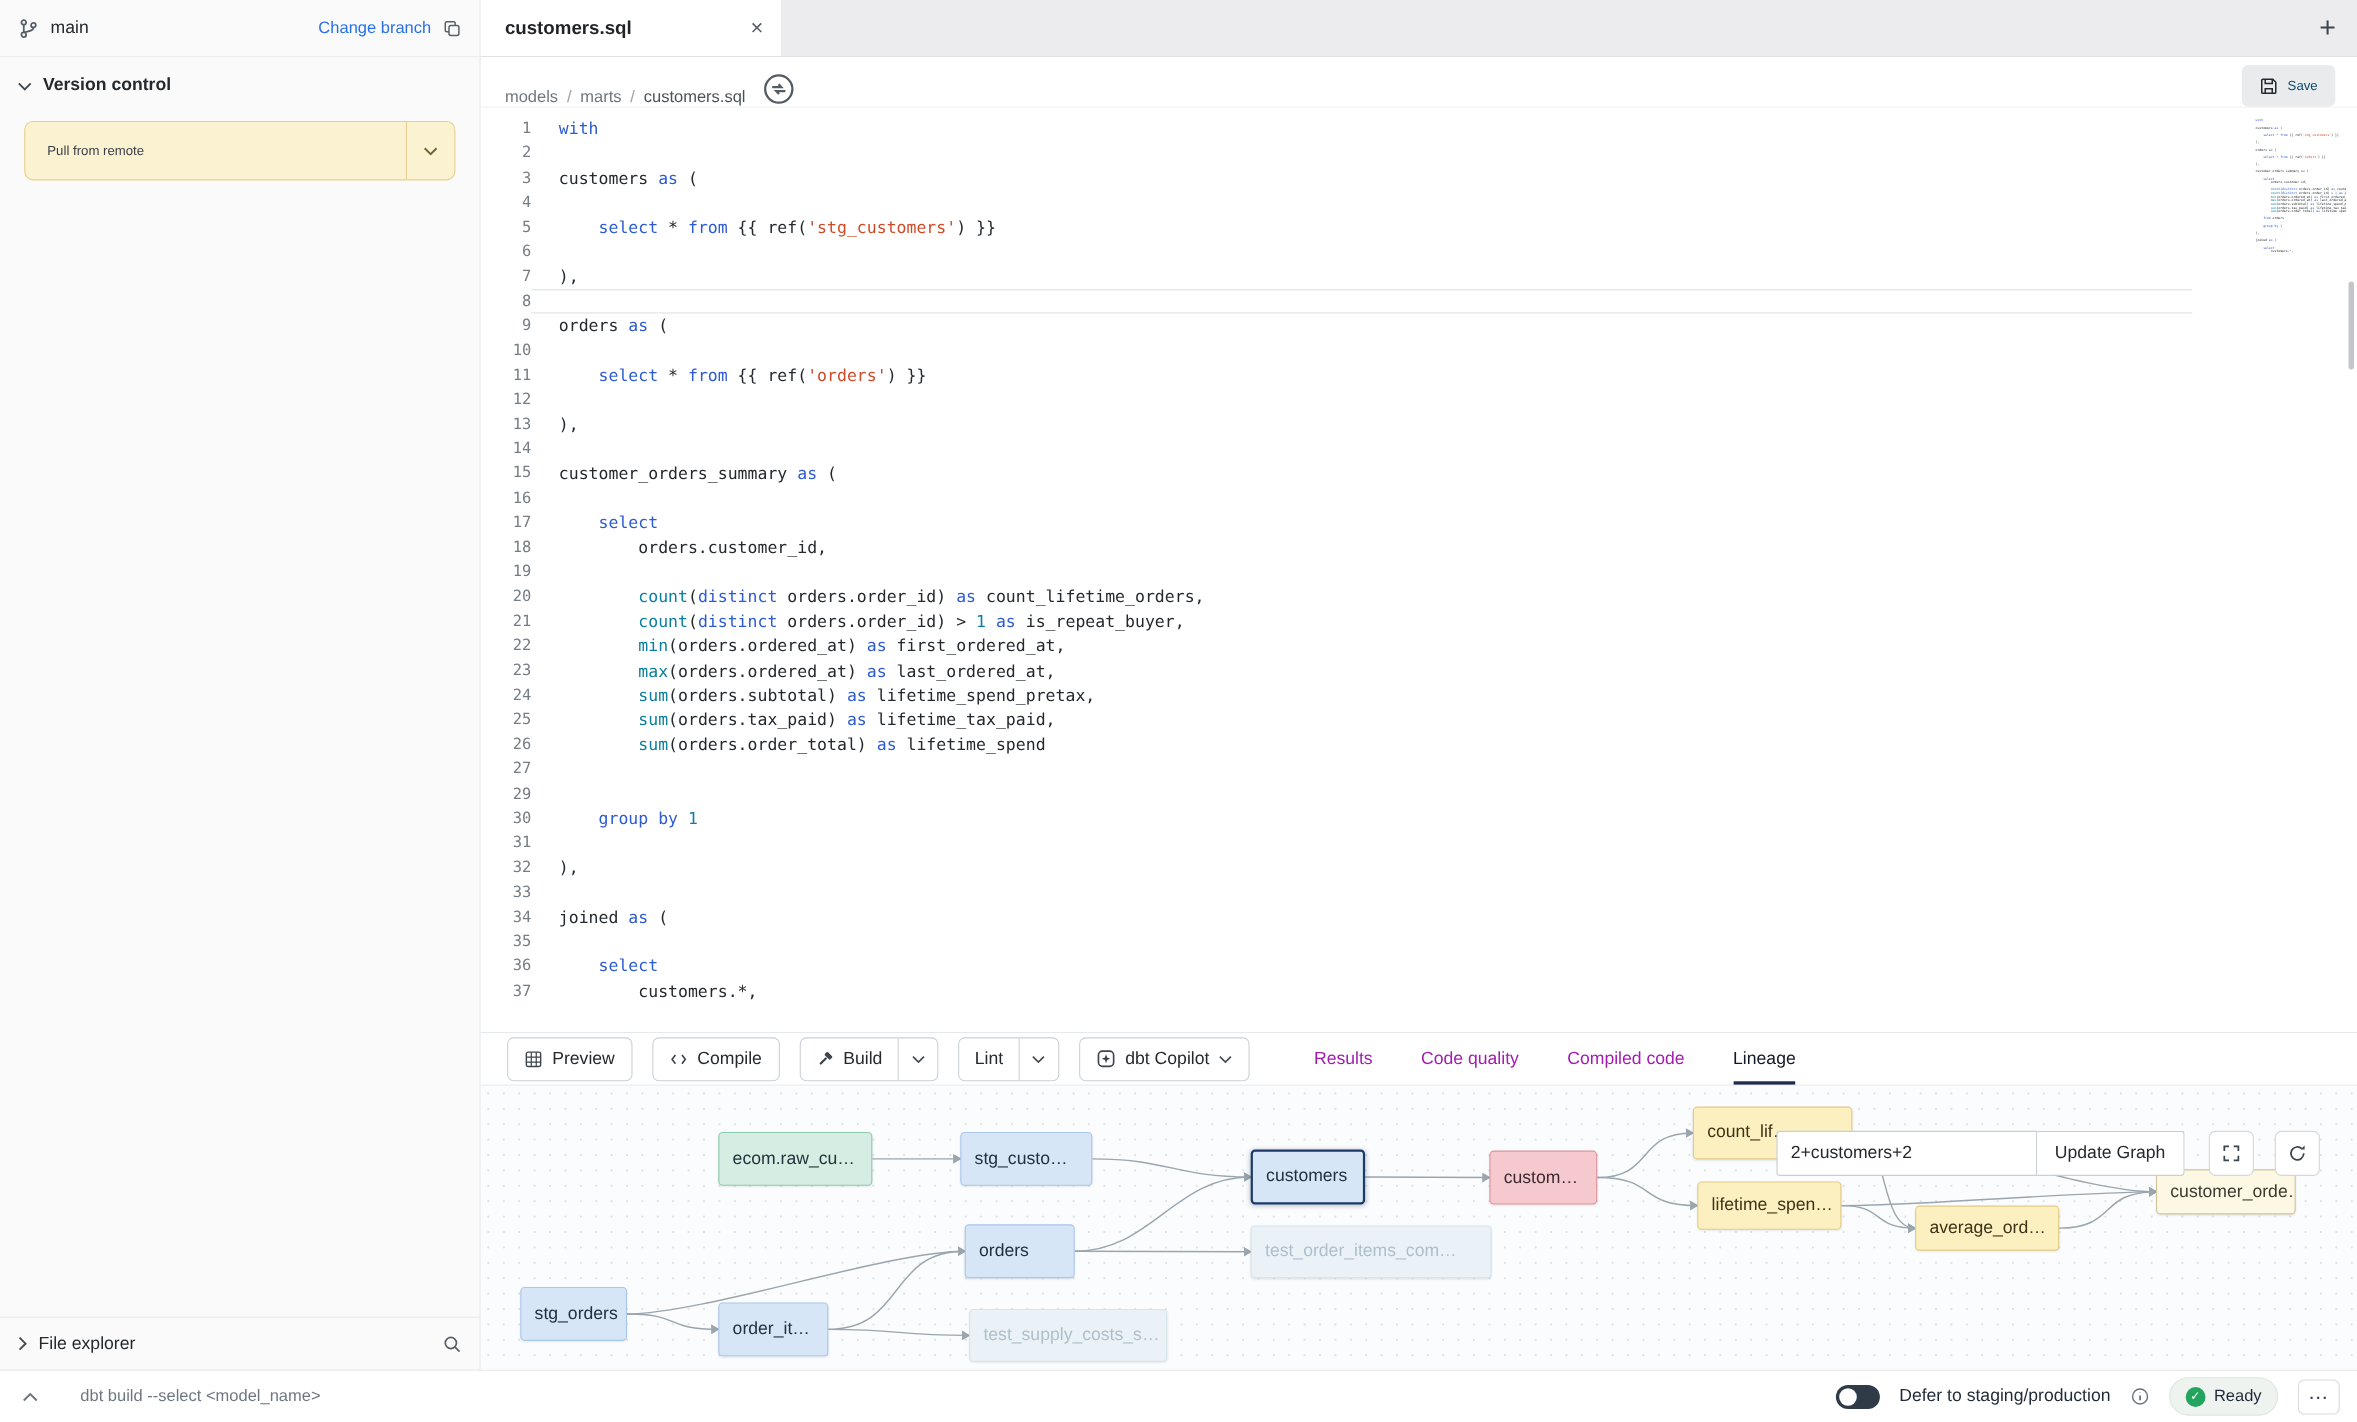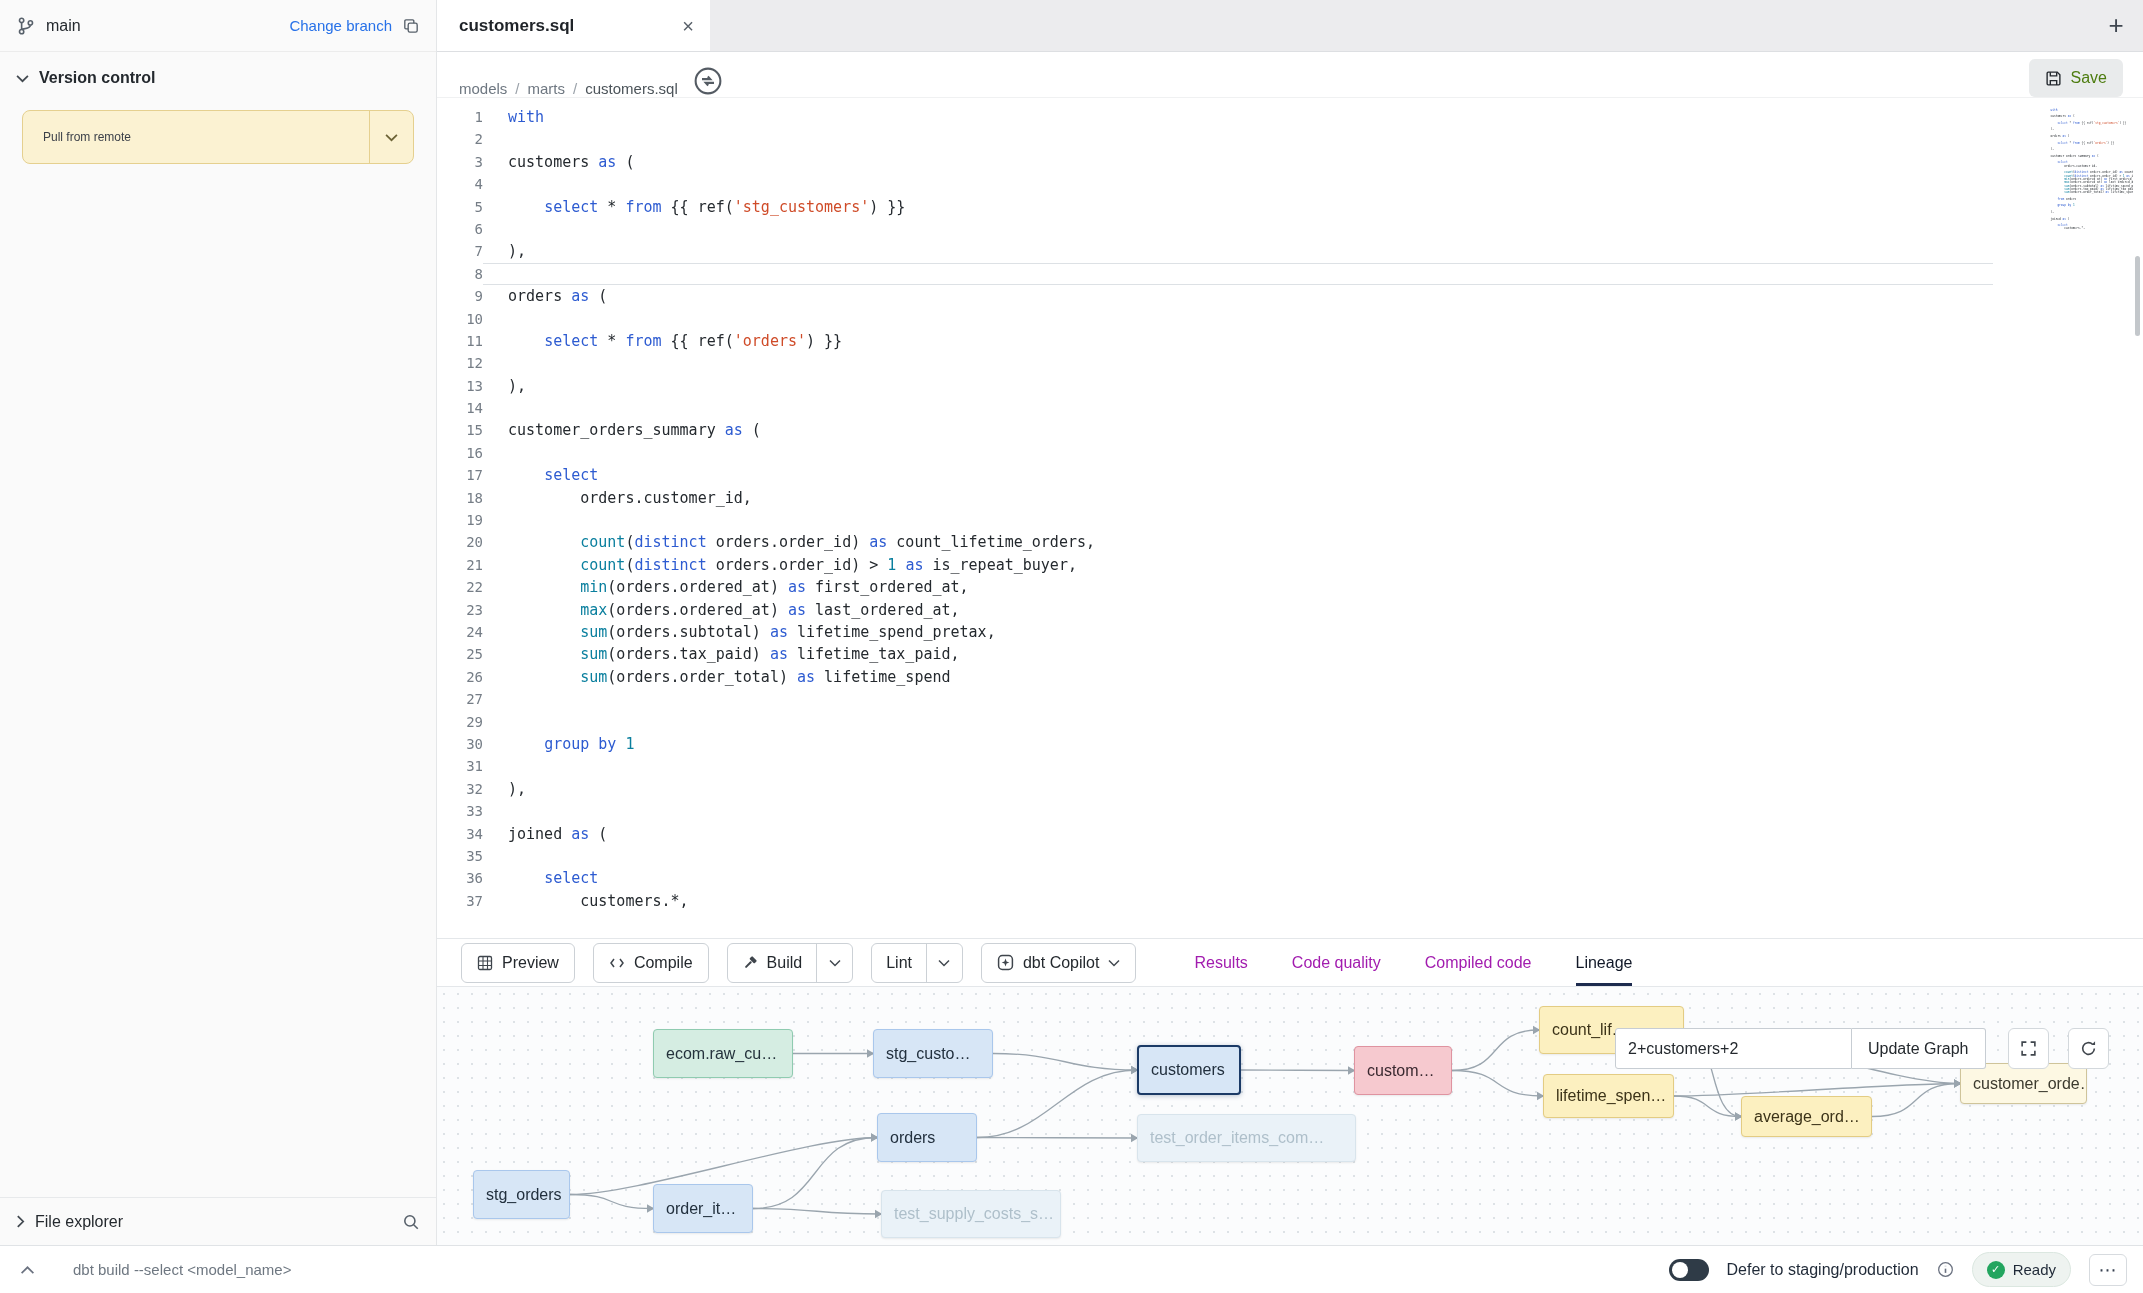--- a/index.html
+++ b/index.html
@@ -28,21 +28,21 @@
   .tab-title { font-size:17px; font-weight:700; color:#1f2328; flex:1; white-space:nowrap; overflow:hidden; }
   .tab-close { color:#586069; font-size:20px; line-height:1; cursor:pointer; }
   .tab-plus { margin-left:auto; width:54px; display:flex; align-items:center; justify-content:center; font-size:26px; color:#3f4650; cursor:pointer; }
 
   .crumbbar { height:46px; flex:none; display:flex; align-items:flex-end; padding:0 20px 0 22px; background:#fff; border-bottom:1px solid #f0f1f2; }
   .crumb { font-size:15px; color:#6e7781; cursor:pointer; }
   .crumb.last { color:#4b5359; }
   .crumb-sep { color:#9aa1a9; margin:0 8px; font-size:15px; }
   .sync-btn { width:32px; height:32px; margin-left:14px; border-radius:50%; border:none; background:transparent; display:flex; align-items:center; justify-content:center; cursor:pointer; }
   .crumb-spacer { flex:1; }
-  .save-btn { height:38px; padding:0 16px; display:flex; align-items:center; gap:9px; background:#e9ebec; border:none; border-radius:6px; font-size:16px; color:#4d7c0f; font-family:inherit; cursor:pointer; }
+  .save-btn { height:38px; padding:0 16px; display:flex; align-items:center; gap:9px; background:#e9ebec; border:none; border-radius:6px; font-size:12px; color:#0c4a6e; font-family:inherit; cursor:pointer; }
 
   
   .editor { position:relative; flex:1; min-height:0; background:#fff; overflow:hidden; }
   #code-lines { padding:8px 150px 0 0; font-family:"DejaVu Sans Mono",monospace; font-size:15px; }
   .cl { display:flex; height:22.4px; line-height:22.4px; white-space:pre; }
   .ln { width:46px; flex:none; text-align:right; color:#757d86; font-size:14px; user-select:none; }
   .ct { flex:1; padding-left:25px; }
   .cl-active .ct { border-top:1px solid #dde1e5; border-bottom:1px solid #dde1e5; }
   .tok-pl { color:#24292e; }
   .tok-kw { color:#2d5bd1; }

